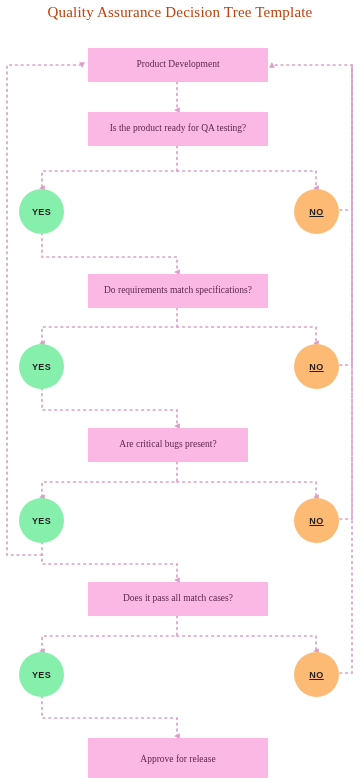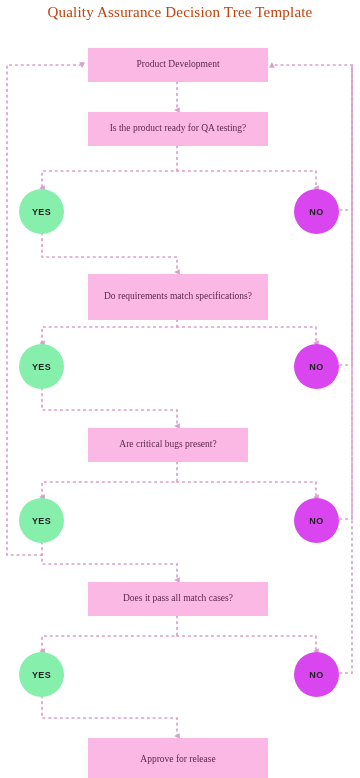--- a/index.html
+++ b/index.html
@@ -70,21 +70,21 @@
     display: flex;
     align-items: center;
     justify-content: center;
     font-family: "Liberation Sans", sans-serif;
     font-size: 9px;
     font-weight: 600;
     letter-spacing: 0.4px;
     color: #1f1f1f;
   }
   .circle-yes { background: #86efac; }
-  .circle-no  { background: #d946ef; }
+  .circle-no  { background: #fdba74; text-decoration: underline; }
 </style>
 </head>
 <body>
 
 <div id="canvas">
 
   <svg id="wires" viewBox="0 0 360 778" xmlns="http://www.w3.org/2000/svg">
     <defs>
       <marker id="ah" markerWidth="7" markerHeight="7" refX="3.2" refY="3.4" orient="auto" markerUnits="userSpaceOnUse">
         <path d="M0.4,0.6 L6.2,0.6 L3.3,6.3 Z" fill="#d9a0c8"></path>
@@ -123,21 +123,21 @@
 
   <div class="title">Quality Assurance Decision Tree Template</div>
 
   <div class="node-box" style="left:88px; top:48px; width:180px; height:34px;">Product Development</div>
 
   <div class="node-box" style="left:88px; top:112px; width:180px; height:34px;">Is the product ready for QA testing?</div>
 
   <div class="node-circle circle-yes" style="left:19px; top:189px; width:45px; height:45px;">YES</div>
   <div class="node-circle circle-no" style="left:294px; top:189px; width:45px; height:45px;">NO</div>
 
-  <div class="node-box" style="left:88px; top:274px; width:180px; height:46px;">Do requirements match specifications?</div>
+  <div class="node-box" style="left:88px; top:274px; width:180px; height:34px;">Do requirements match specifications?</div>
 
   <div class="node-circle circle-yes" style="left:19px; top:344px; width:45px; height:45px;">YES</div>
   <div class="node-circle circle-no" style="left:294px; top:344px; width:45px; height:45px;">NO</div>
 
   <div class="node-box" style="left:88px; top:428px; width:160px; height:34px;">Are critical bugs present?</div>
 
   <div class="node-circle circle-yes" style="left:19px; top:498px; width:45px; height:45px;">YES</div>
   <div class="node-circle circle-no" style="left:294px; top:498px; width:45px; height:45px;">NO</div>
 
   <div class="node-box" style="left:88px; top:582px; width:180px; height:34px;">Does it pass all match cases?</div>

